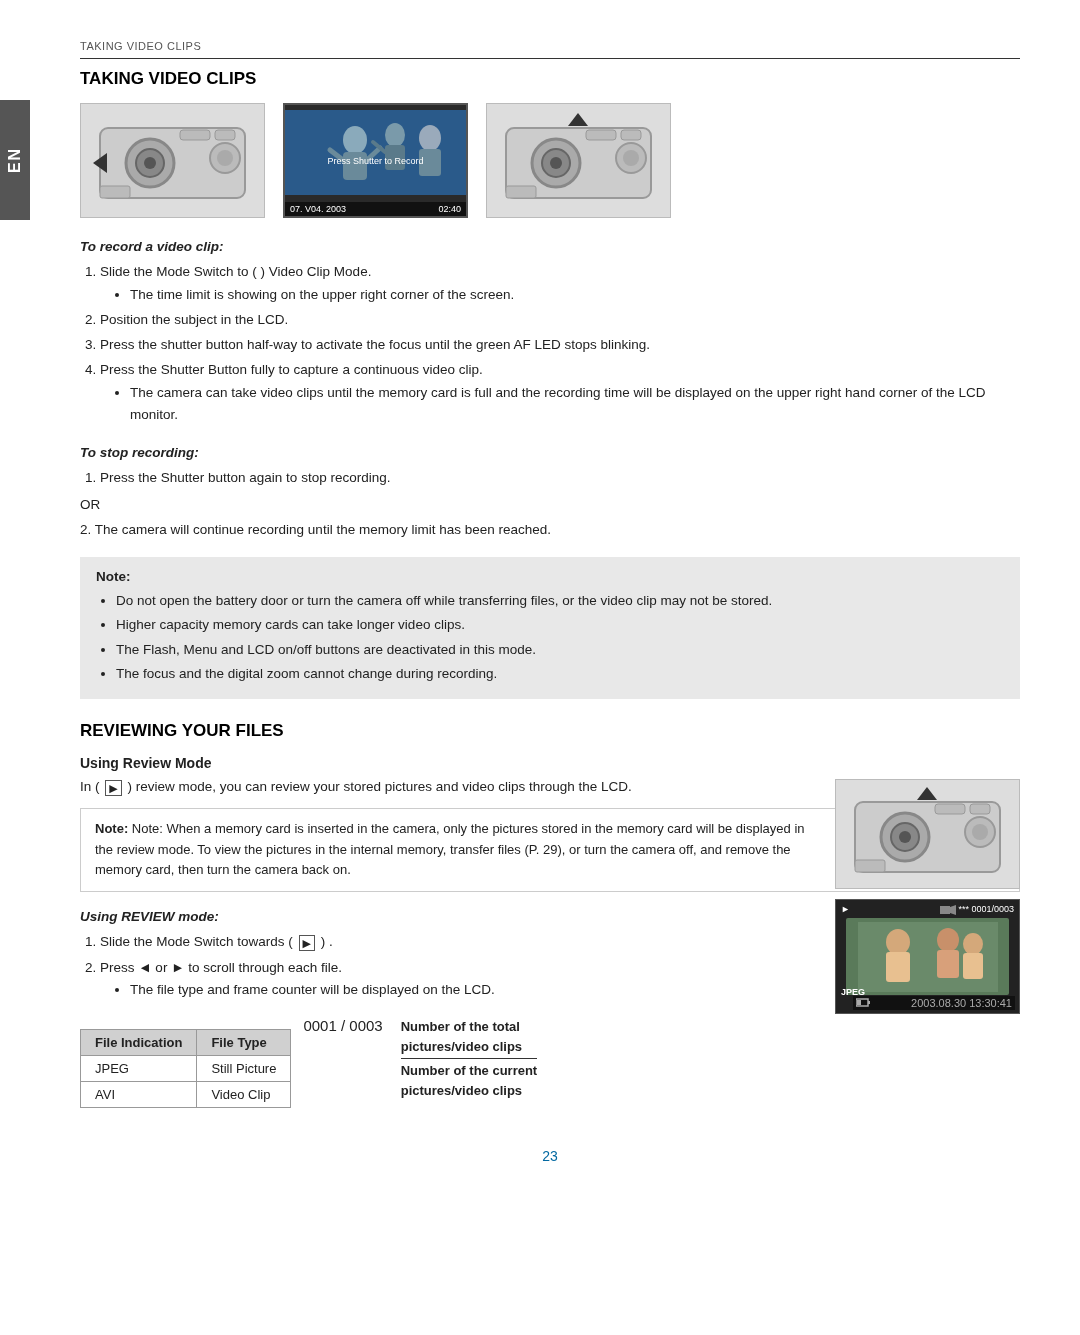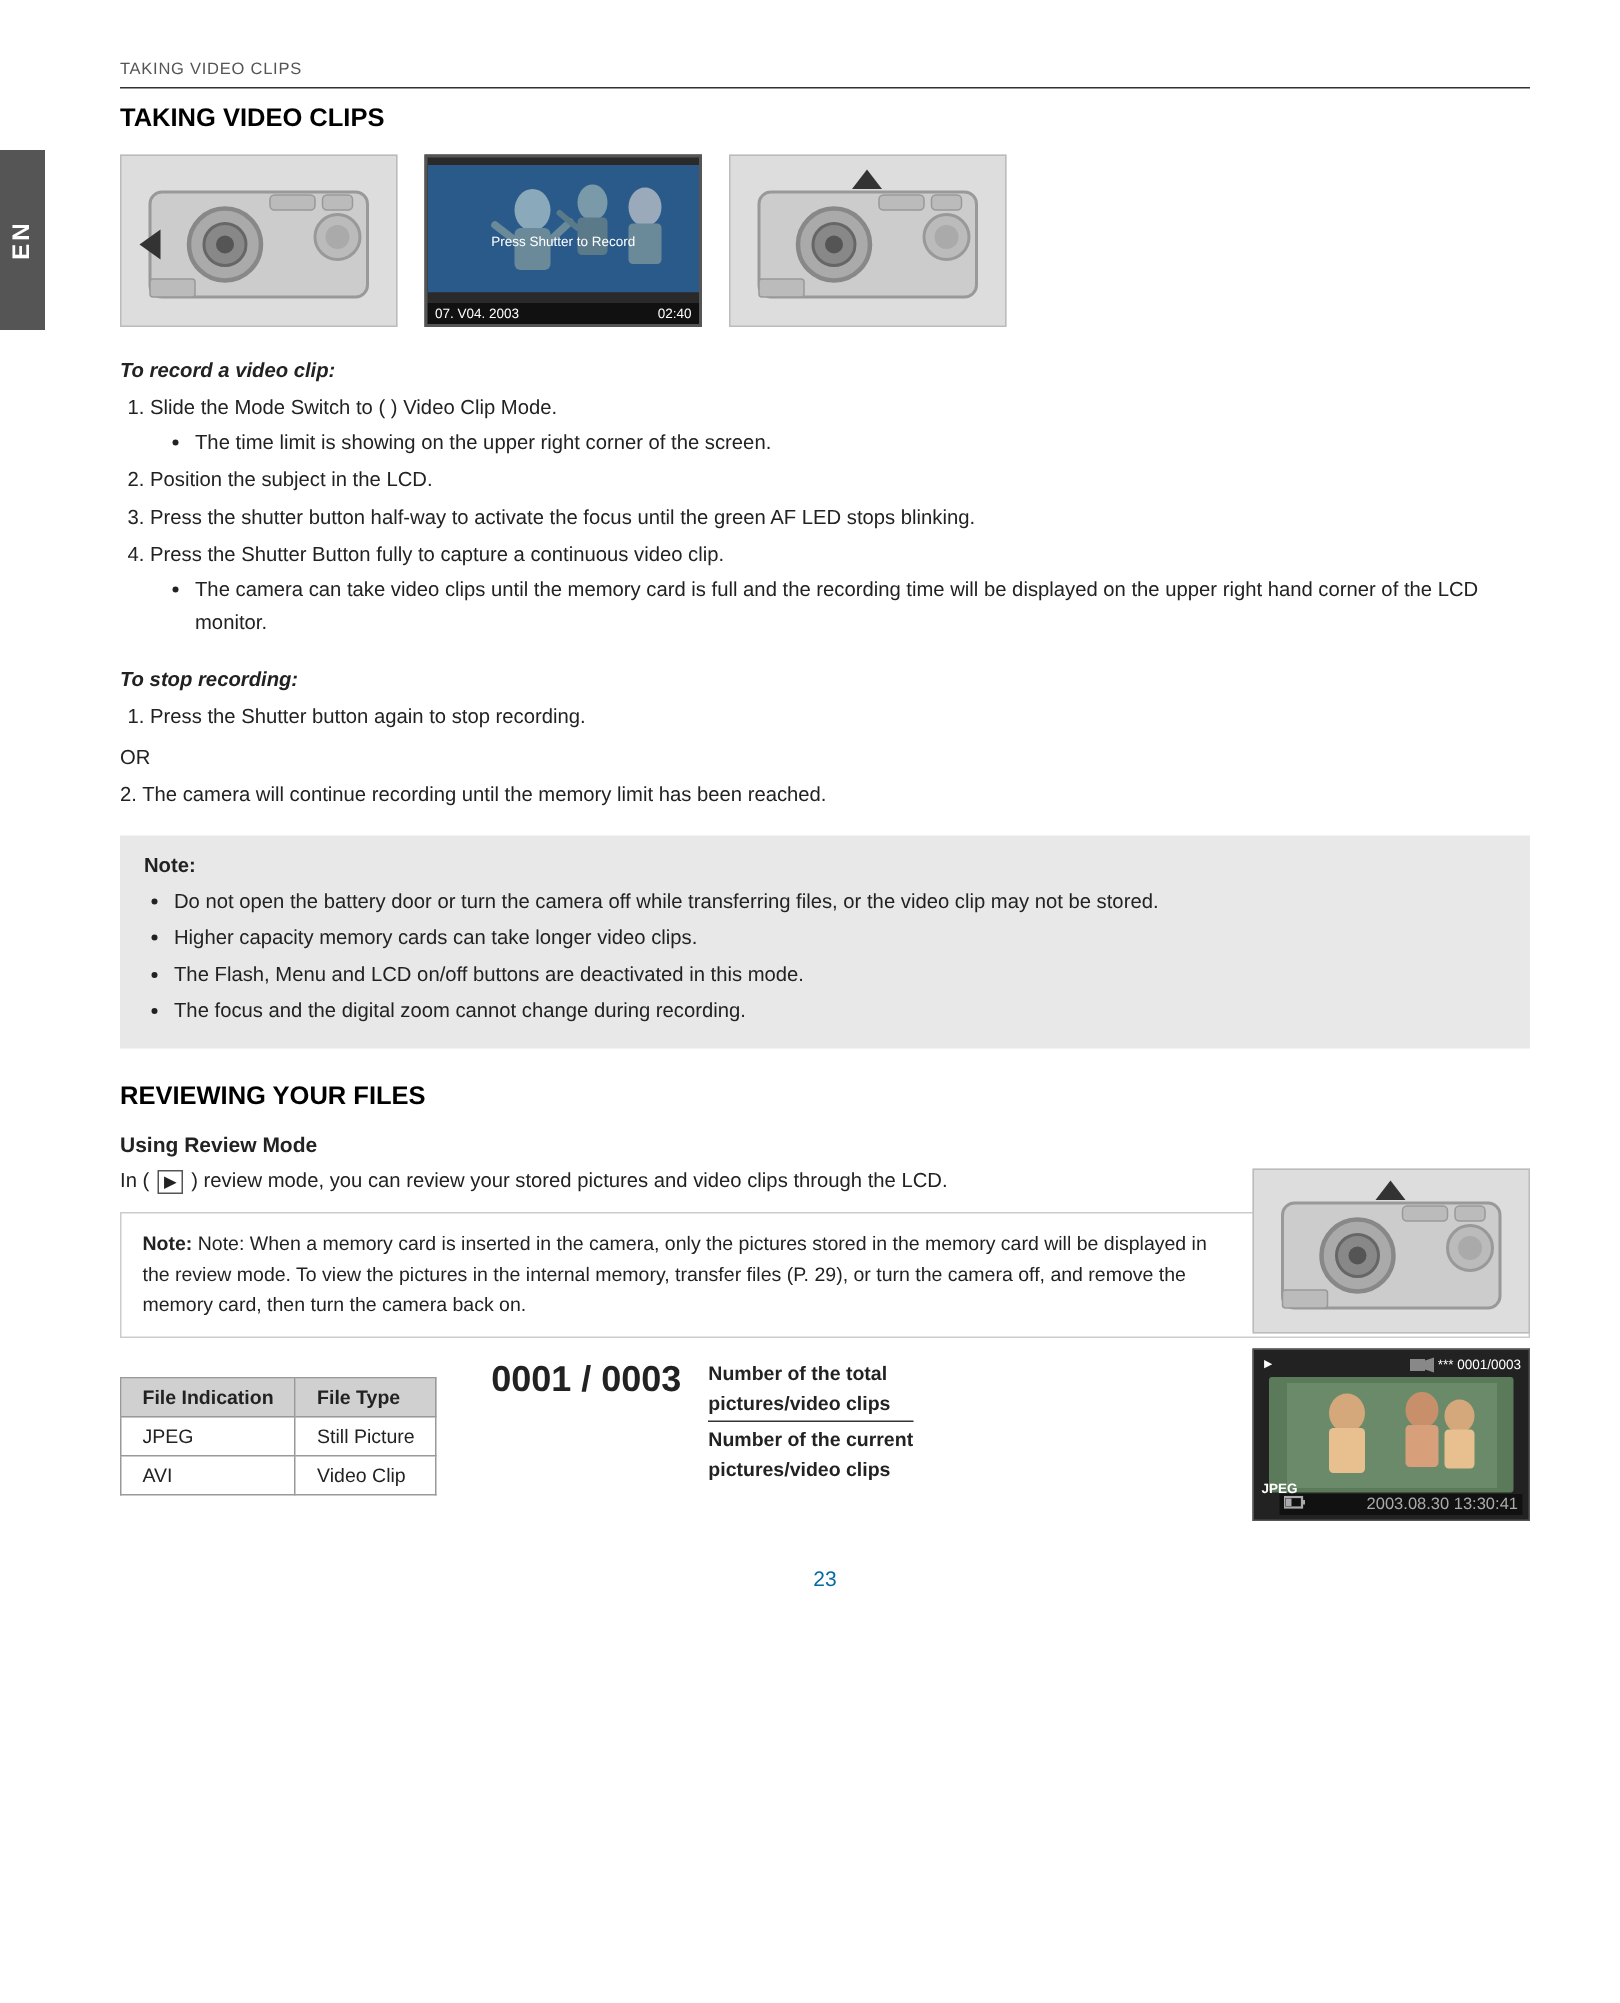--- a/index.html
+++ b/index.html
@@ -237,24 +237,24 @@
       font-weight: bold;
       text-align: left;
     }
     .file-table td {
       border: 1px solid #999;
       padding: 5px 14px;
       background: #fff;
     }
 
     .file-counter {
-      font-size: 24px;
-      font-weight: bold;
+      font-size: 15px;
+      font-weight: normal;
       display: inline-block;
-      margin-left: 36px;
+      margin-left: 12px;
       vertical-align: middle;
     }
 
     .counter-labels {
       display: inline-block;
       vertical-align: middle;
       margin-left: 18px;
       font-size: 13px;
       line-height: 1.5;
       font-weight: bold;
@@ -542,20 +542,31 @@
     </div>
 
     <p style="margin-bottom:12px;">
       In ( <span class="icon-sym">▶</span> ) review mode, you can review your stored pictures and video clips through the LCD.
     </p>
 
     <div class="inline-note">
       <span class="bold">Note:</span> <span>Note: When a memory card is inserted in the camera, only the pictures stored in the memory card will be displayed in the review mode. To view the pictures in the internal memory, transfer files (P. 29), or turn the camera off, and remove the memory card, then turn the camera back on.</span>
     </div>
 
+    <div class="instructions">
+      <p class="italic-bold">Using REVIEW mode:</p>
+      <ol>
+        <li>Slide the Mode Switch towards ( <span class="icon-sym">▶</span> ) .</li>
+        <li>Press ◄ or ► to scroll through each file.
+          <ul>
+            <li>The file type and frame counter will be displayed on the LCD.</li>
+          </ul>
+        </li>
+      </ol>
+    </div>
 
     <div class="table-counter-row">
       <table class="file-table">
         <thead>
           <tr>
             <th>File Indication</th>
             <th>File Type</th>
           </tr>
         </thead>
         <tbody>

